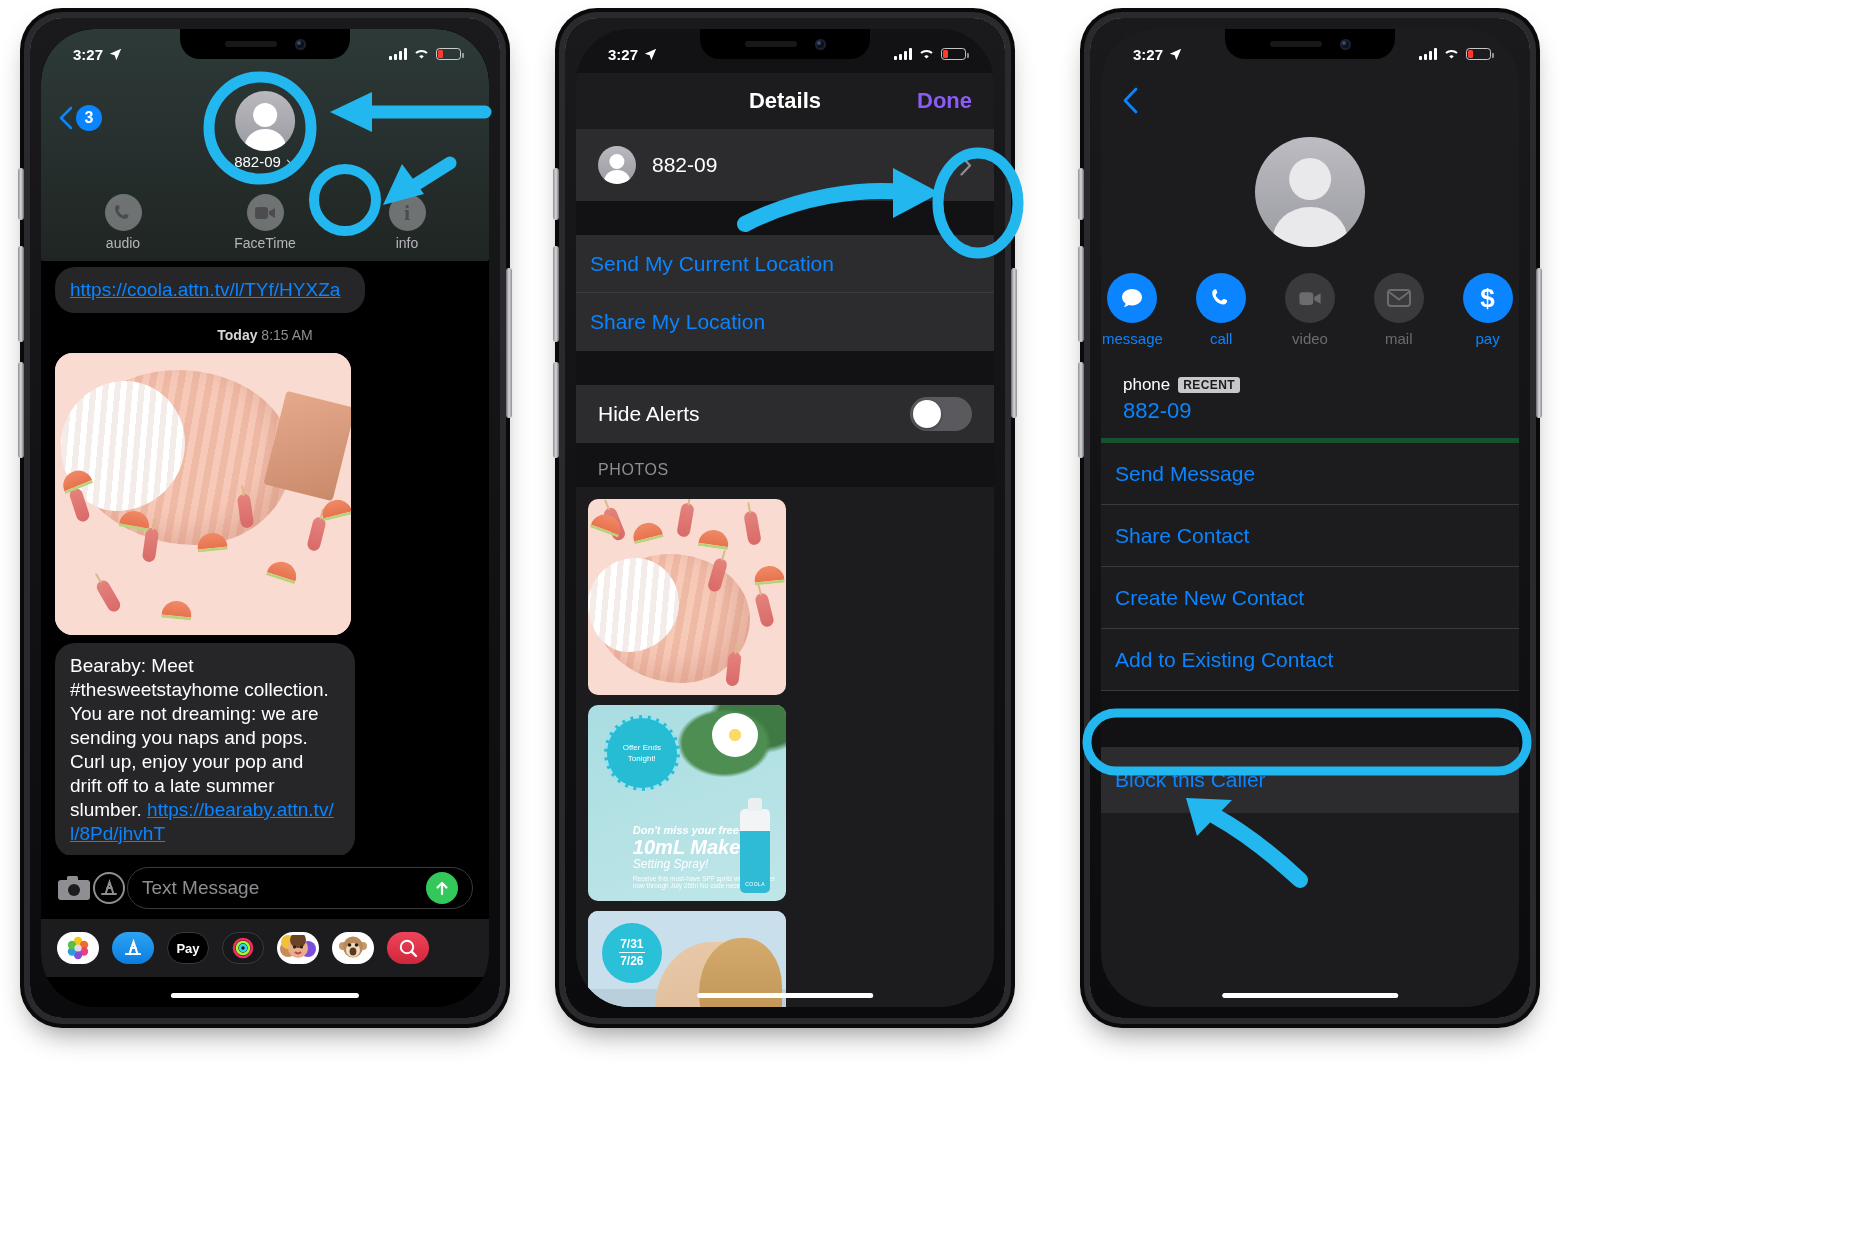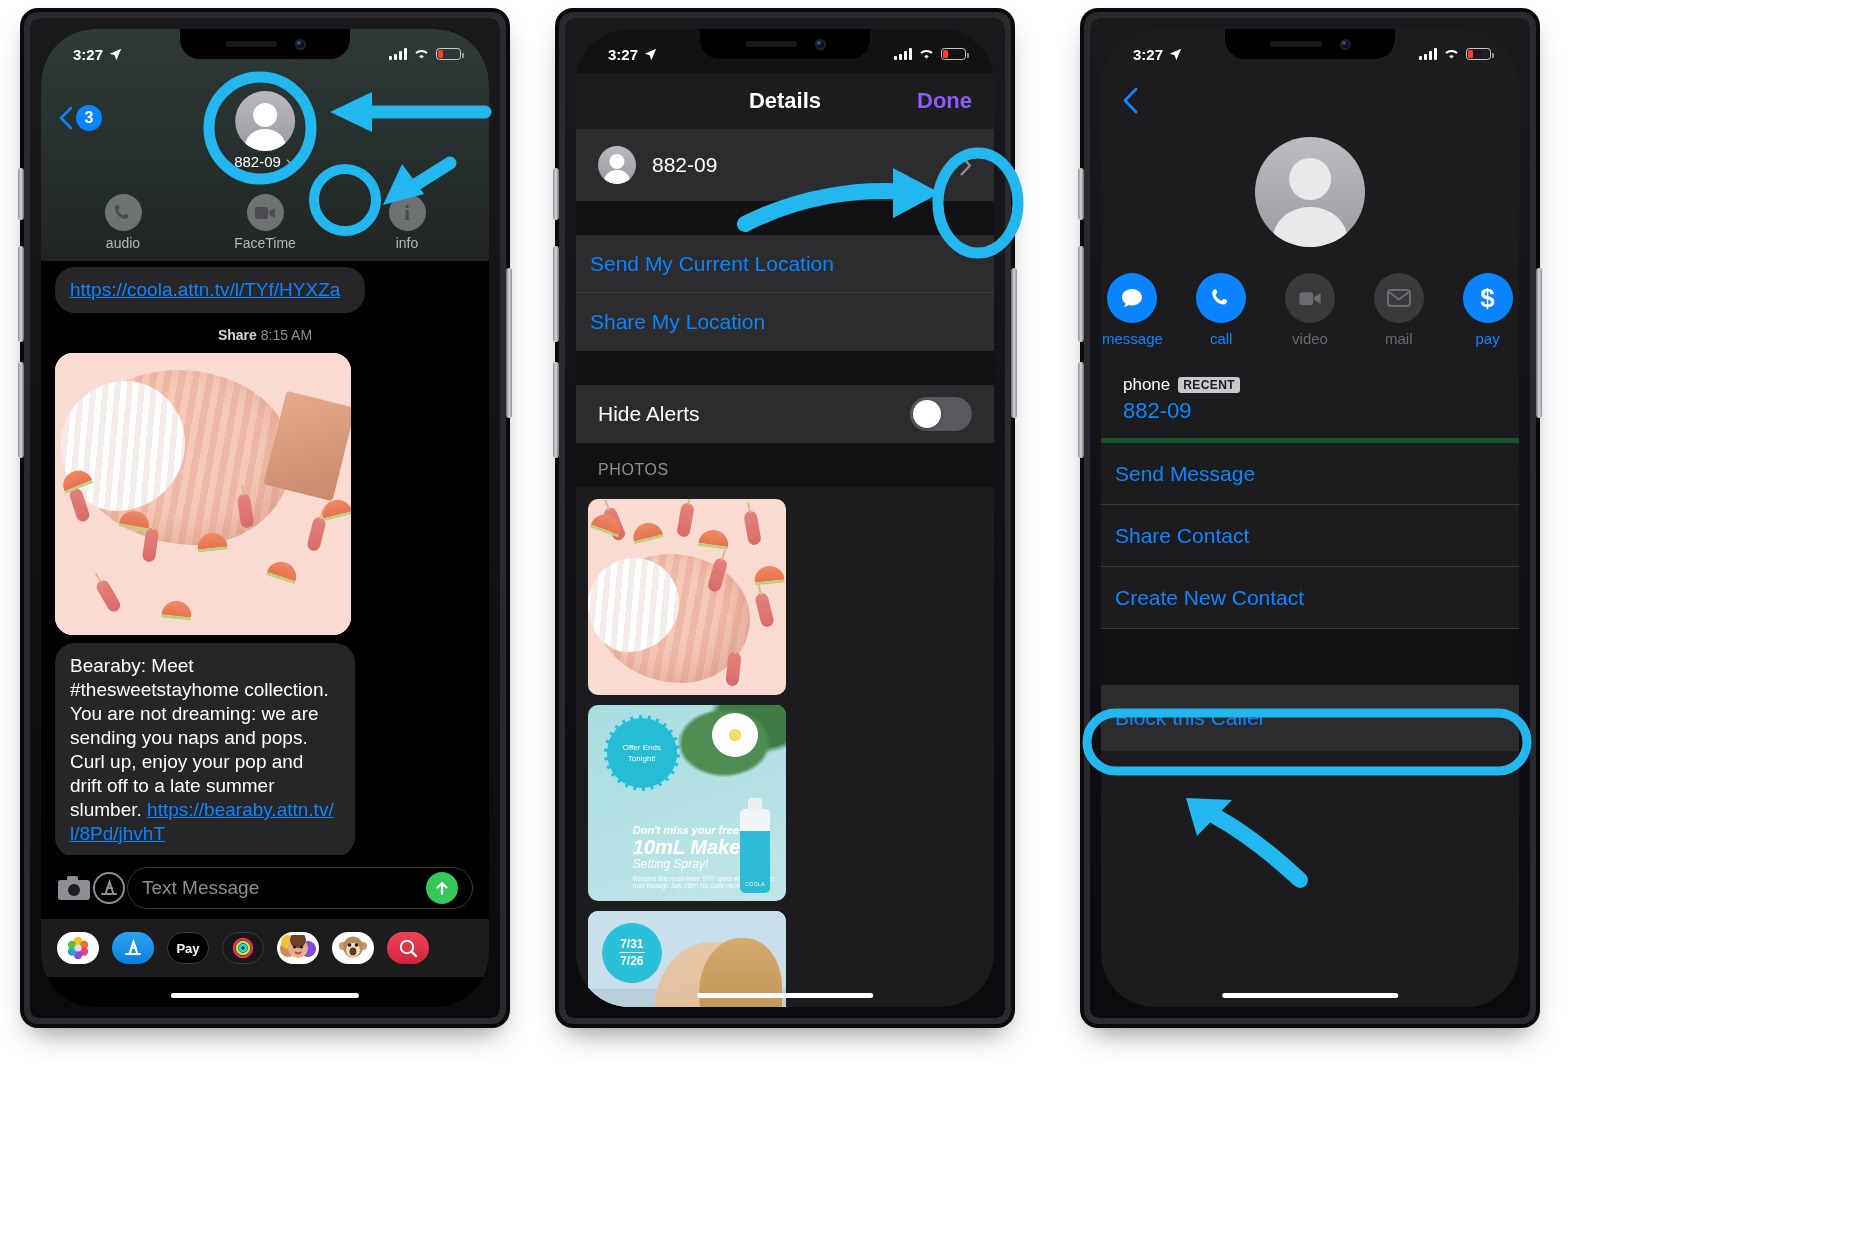--- a/index.html
+++ b/index.html
@@ -8,21 +8,21 @@
     background: #ffffff;
     font-family: "Liberation Sans", sans-serif;
     overflow: hidden;
     position: relative;
   }
   .stage { position: absolute; inset: 0; }
 
   
   .phone {
     position: absolute;
-    border-radius: 8px;
+    border-radius: 32px;
     background: linear-gradient(180deg,#1a1a1c 0%, #0b0b0d 100%);
     box-shadow: 0 0 0 6px #2a2a2e, 0 0 0 10px #0a0a0a, 0 14px 28px rgba(0,0,0,.45);
     overflow: visible;
   }
   .phone::before { 
     content:""; position:absolute; left:-12px; top:150px; width:6px; height:52px;
     background: linear-gradient(90deg,#8d8d92,#d8d8dc,#6a6a70); border-radius:3px;
   }
   .phone::after {
     content:""; position:absolute; left:-12px; top:228px; width:6px; height:96px;
@@ -322,21 +322,21 @@
         </div>
       </div>
 
       <div class="thread">
         <div style="height:6px"></div>
         <div class="bubble-in" style="max-width:310px">
           <a>https://coola.attn.tv/l/TYf/HYXZa</a>
           <span class="tail"></span>
         </div>
         <div class="daystamp">
-          <b>Share</b>
+          <b>Today</b>
           <span>8:15 AM</span>
         </div>
         <div class="photo-msg">
           <div class="pop-bg"></div>
           <div class="knit"></div>
             <div class="knit2"></div>
             <div class="box-brown"></div>
           <span class="pop" style="left:6%;top:48%;transform:rotate(-18deg)"></span>
           <span class="pop" style="left:30%;top:62%;transform:rotate(8deg)"></span>
           <span class="pop" style="left:62%;top:50%;transform:rotate(-8deg)"></span>
@@ -668,20 +668,23 @@
 
         <div class="row link" style="border-bottom:1px solid #3a3a3c;min-height:62px">
           <span>Send Message</span>
         </div>
         <div class="row link" style="border-bottom:1px solid #3a3a3c;min-height:62px">
           <span>Share Contact</span>
         </div>
         <div class="row link" style="border-bottom:1px solid #3a3a3c;min-height:62px">
           <span>Create New Contact</span>
         </div>
+        <div class="row link" style="border-bottom:1px solid #3a3a3c;min-height:62px">
+          <span>Add to Existing Contact</span>
+        </div>
 
         <div style="height:56px;background:#121214"></div>
 
         <div class="row link" style="min-height:66px;background:#2c2c2e">
           <span>Block this Caller</span>
         </div>
       </div>
 
       <div class="home-ind"></div>
     </div>

